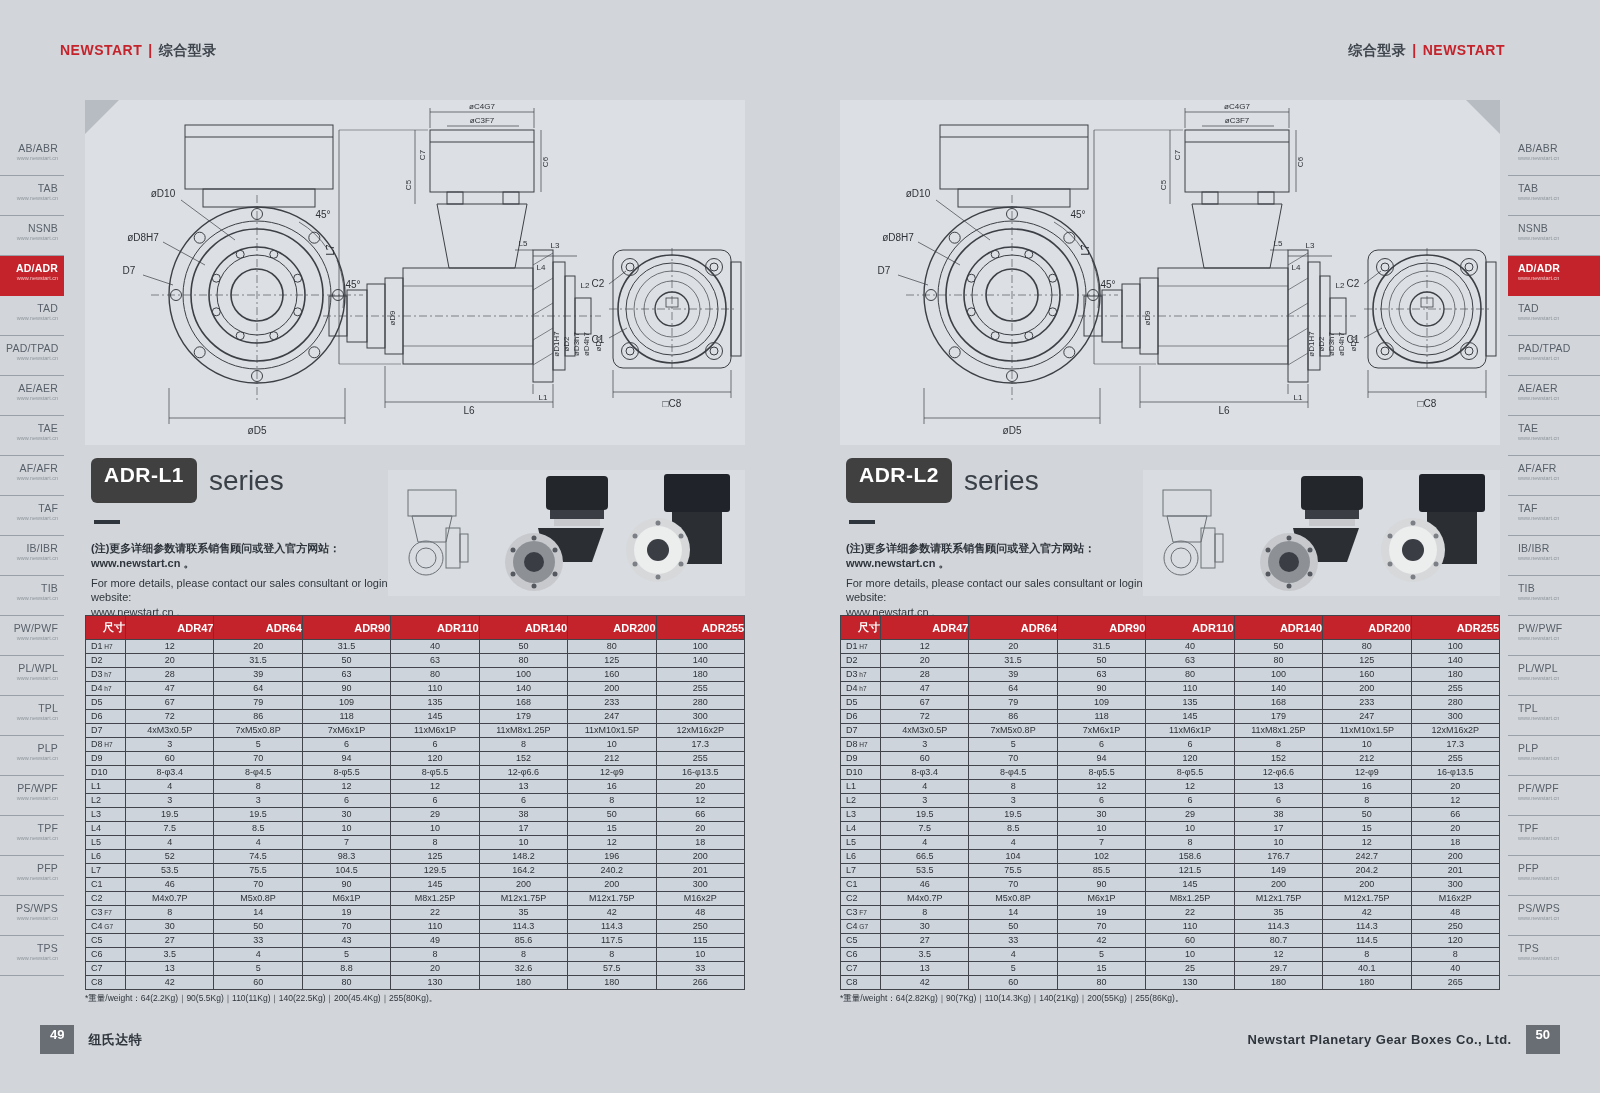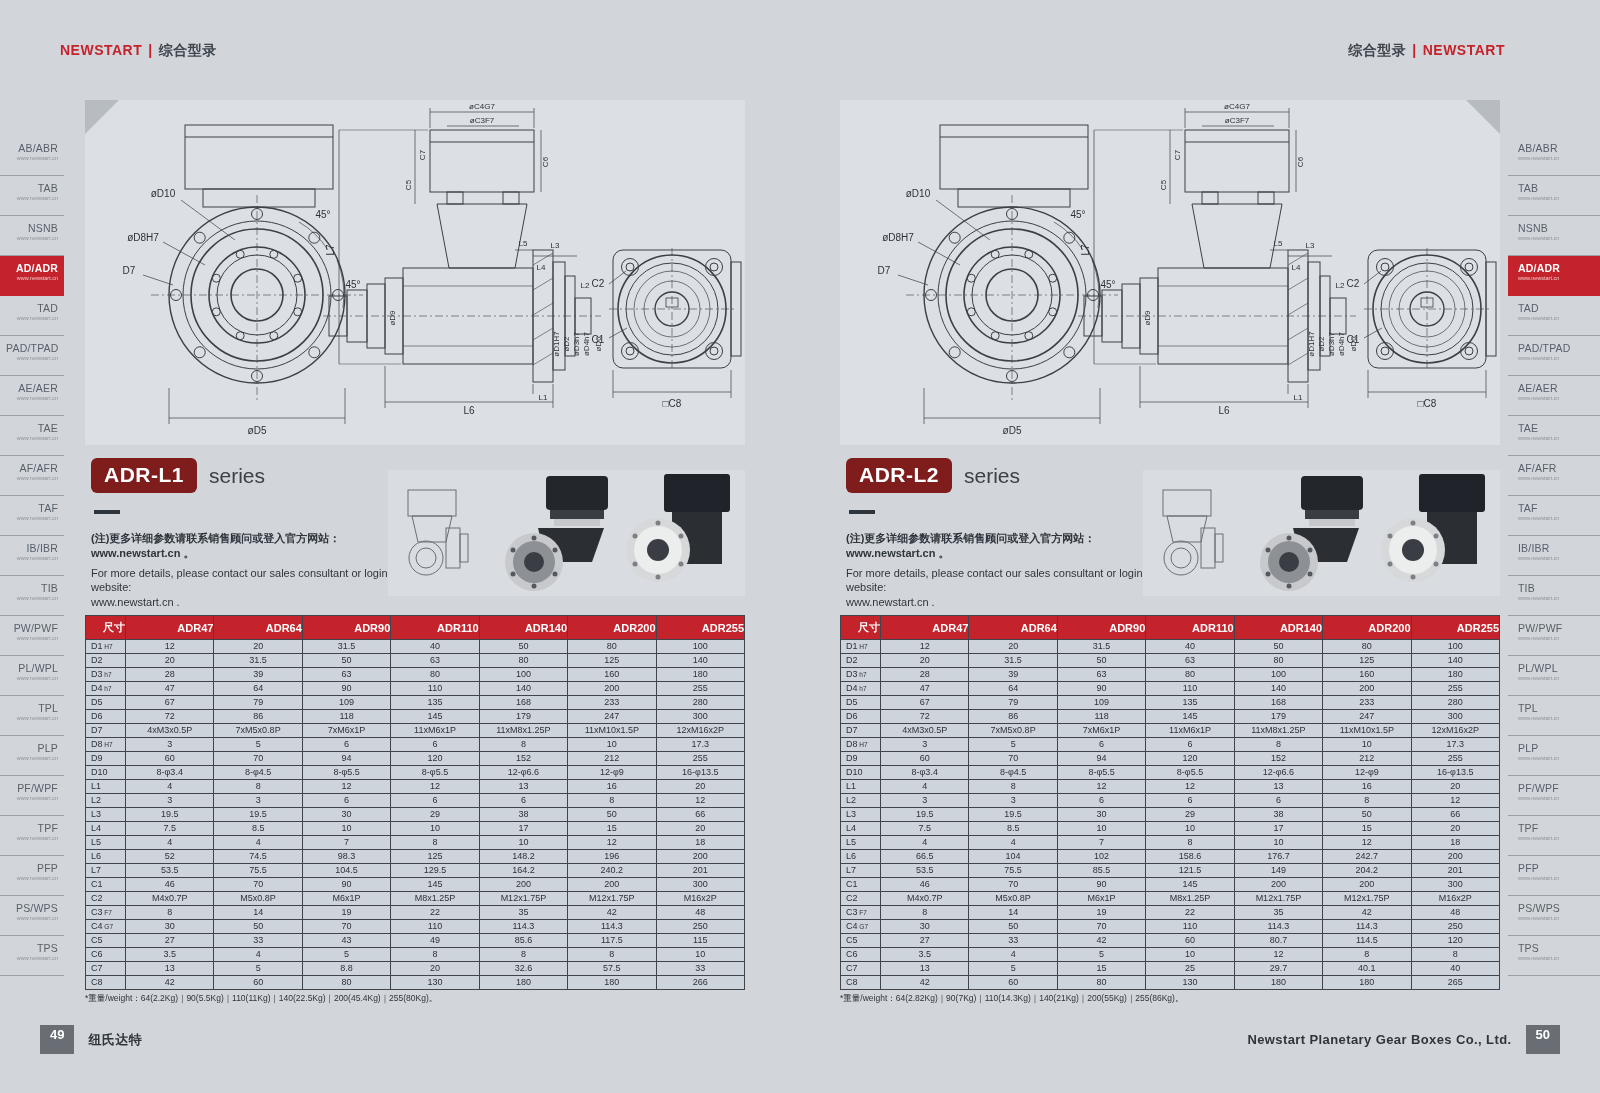--- a/index.html
+++ b/index.html
@@ -41,23 +41,23 @@
 
   .draw-area { position:absolute; top:0; left:0; width:660px; height:345px; background:#dcdfe3; }
   .draw-area svg { display:block; width:660px; height:345px; }
   .fold-left::before  { content:''; position:absolute; top:0; left:0; width:0; height:0;
      border-top:34px solid #b7bcc2; border-right:34px solid transparent; }
   .fold-right::before { content:''; position:absolute; top:0; right:0; width:0; height:0;
      border-top:34px solid #b7bcc2; border-left:34px solid transparent; }
 
   .below-draw { position:absolute; top:358px; left:6px; width:330px; }
   .badge-row { display:flex; align-items:center; gap:12px; }
-  .badge { display:inline-block; background:#7f1d1d; color:#fff; font-weight:bold;
-           font-size:21px; padding:5px 13px 6px; border-radius:6px; letter-spacing:.5px; }
-  .series-word { font-size:21px; color:#3a4047; }
+  .badge { display:inline-block; background:#404040; color:#fff; font-weight:bold;
+           font-size:21px; padding:5px 13px 16px; border-radius:6px; letter-spacing:.5px; }
+  .series-word { font-size:28px; color:#3a4047; }
   .dash { width:26px; height:4px; background:#2f353c; margin:17px 0 0 3px; }
   .note-cn { margin-top:17px; font-size:11px; font-weight:bold; color:#2f353c; }
   .note-en { margin-top:5px; font-size:11px; color:#2f353c; line-height:1.3; }
 
   .photo-box { position:absolute; top:370px; left:303px; width:357px; height:126px; background:#d9dce0; }
   .photo-box svg { display:block; width:357px; height:126px; }
 
   
   table.dim-table { position:absolute; top:515px; left:0; width:660px;
     border-collapse:collapse; table-layout:fixed; font-size:9px; }

